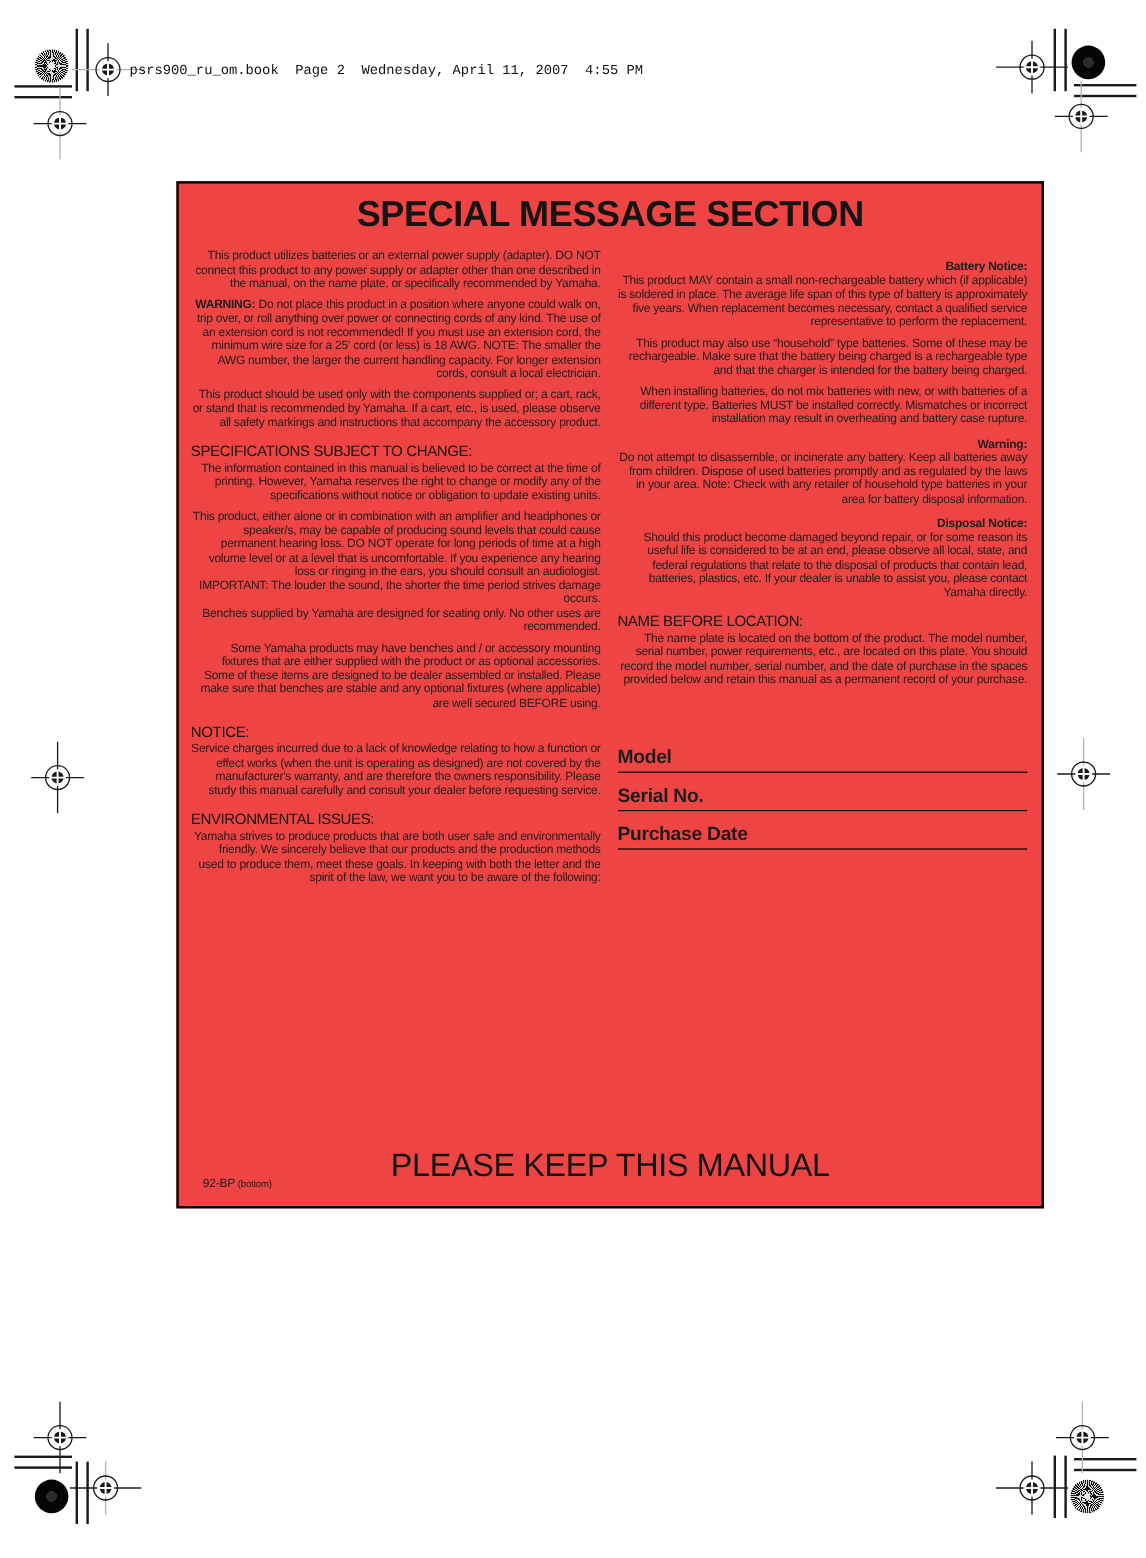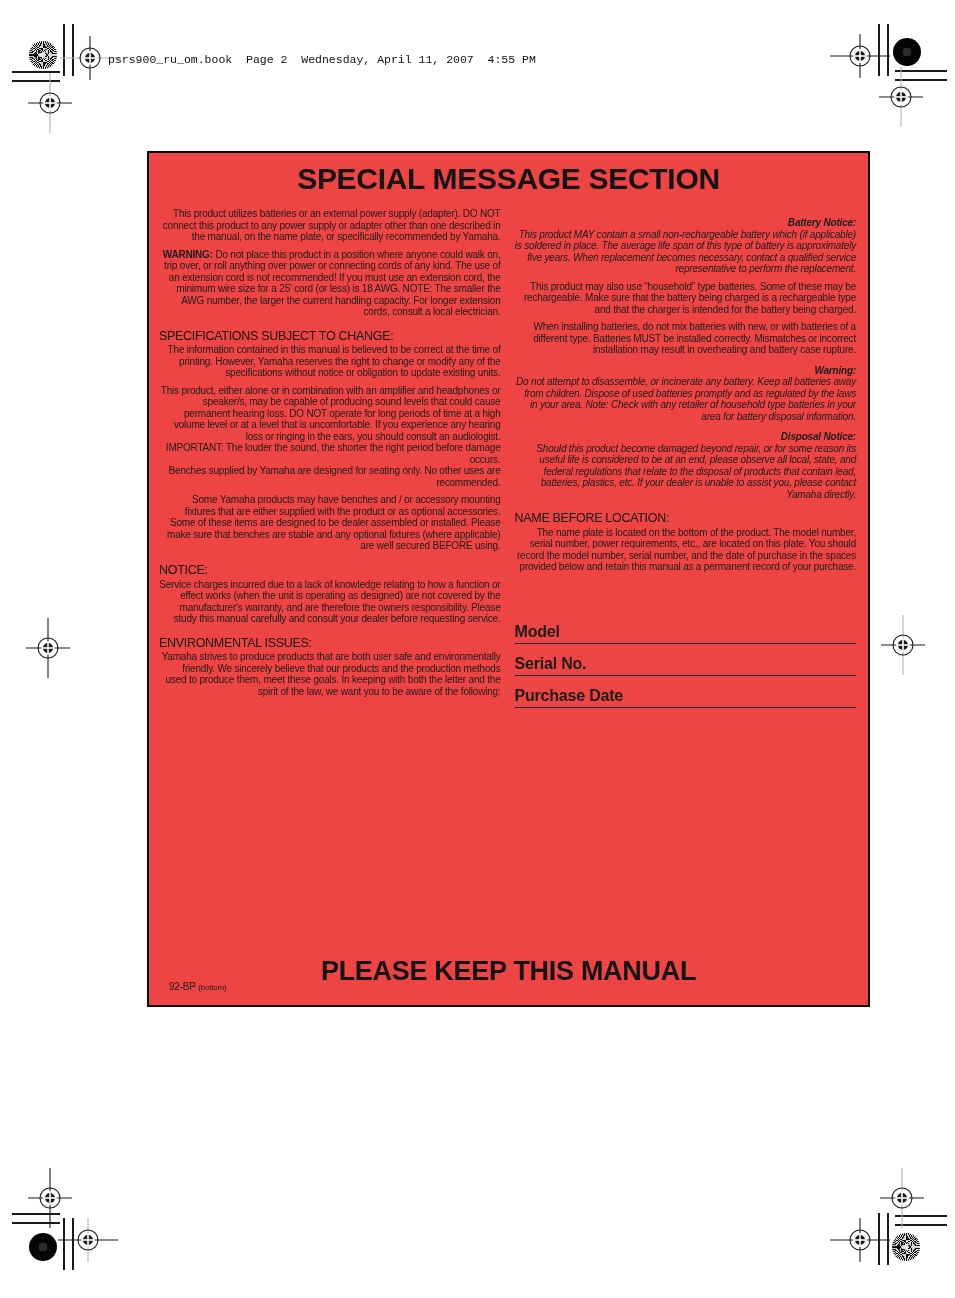--- a/index.html
+++ b/index.html
@@ -63,21 +63,21 @@
   .col{flex:1;min-width:0;}
 
   .body-para{
     margin:6px 0 0 0;
     font-size:10px;line-height:11.5px;
     letter-spacing:-0.2px;
     color:#1c1c1c;
     text-align:right;
   }
   .body-para.tight{margin-top:0;}
-  .body-para.has-sub{margin-top:9px;font-style:italic;}
+  .body-para.has-sub{margin-top:9px;}
   .body-para strong{font-weight:bold;}
   .sub-heading{display:block;font-weight:bold;}
   .sec-heading{
     margin:12px 0 1px 0;
     font-size:12.5px;font-weight:normal;
     letter-spacing:-0.3px;
     line-height:1.1;color:#141414;
   }
   .col > .sec-heading:first-child, .col > .body-para:first-child{margin-top:0;}
 
@@ -94,21 +94,21 @@
 
   
   .footer-note{
     position:absolute;left:20px;bottom:13px;
     font-size:10px;letter-spacing:-0.2px;color:#1c1c1c;
   }
   .footer-note .suffix{font-size:8px;}
   .keep-title{
     position:absolute;left:0;right:0;bottom:18px;
     text-align:center;
-    font-size:27px;font-weight:bold;letter-spacing:-0.3px;
+    font-size:27px;font-weight:normal;letter-spacing:-0.3px;
     color:#141414;
   }
 </style>
 </head>
 <body>
 
 <div class="page">
 
   <div class="halftone starburst mark" style="left:29px;top:41px;"></div>
   <div class="halftone solid mark" style="left:893px;top:38px;"></div>
@@ -220,24 +220,25 @@
 
   <div class="doc-header">psrs900_ru_om.book  Page 2  Wednesday, April 11, 2007  4:55 PM</div>
 
   <div class="content-box">
     <h1 class="page-title">SPECIAL MESSAGE SECTION</h1>
 
     <div class="columns">
       <div class="col" id="left-col">
           <p class="body-para tight">This product utilizes batteries or an external power supply (adapter). DO NOT connect this product to any power supply or adapter other than one described in the manual, on the name plate, or specifically recommended by Yamaha.</p>
           <p class="body-para"><strong>WARNING: </strong>Do not place this product in a position where anyone could walk on, trip over, or roll anything over power or connecting cords of any kind. The use of an extension cord is not recommended! If you must use an extension cord, the minimum wire size for a 25' cord (or less) is 18 AWG. NOTE: The smaller the AWG number, the larger the current handling capacity. For longer extension cords, consult a local electrician.</p>
+          <p class="body-para">This product should be used only with the components supplied or; a cart, rack, or stand that is recommended by Yamaha. If a cart, etc., is used, please observe all safety markings and instructions that accompany the accessory product.</p>
           <div class="sec-heading">SPECIFICATIONS SUBJECT TO CHANGE:</div>
           <p class="body-para tight">The information contained in this manual is believed to be correct at the time of printing. However, Yamaha reserves the right to change or modify any of the specifications without notice or obligation to update existing units.</p>
           <p class="body-para">This product, either alone or in combination with an amplifier and headphones or speaker/s, may be capable of producing sound levels that could cause permanent hearing loss. DO NOT operate for long periods of time at a high volume level or at a level that is uncomfortable. If you experience any hearing loss or ringing in the ears, you should consult an audiologist.</p>
-          <p class="body-para tight">IMPORTANT: The louder the sound, the shorter the right period before damage occurs.</p>
+          <p class="body-para tight">IMPORTANT: The louder the sound, the shorter the time period strives damage occurs.</p>
           <p class="body-para tight">Benches supplied by Yamaha are designed for seating only. No other uses are recommended.</p>
           <p class="body-para">Some Yamaha products may have benches and / or accessory mounting fixtures that are either supplied with the product or as optional accessories. Some of these items are designed to be dealer assembled or installed. Please make sure that benches are stable and any optional fixtures (where applicable) are well secured BEFORE using.</p>
           <div class="sec-heading">NOTICE:</div>
           <p class="body-para tight">Service charges incurred due to a lack of knowledge relating to how a function or effect works (when the unit is operating as designed) are not covered by the manufacturer's warranty, and are therefore the owners responsibility. Please study this manual carefully and consult your dealer before requesting service.</p>
           <div class="sec-heading">ENVIRONMENTAL ISSUES:</div>
           <p class="body-para tight">Yamaha strives to produce products that are both user safe and environmentally friendly. We sincerely believe that our products and the production methods used to produce them, meet these goals. In keeping with both the letter and the spirit of the law, we want you to be aware of the following:</p>
         </div>
       <div class="col">
         <div id="right-blocks">
             <p class="body-para tight has-sub"><span class="sub-heading">Battery Notice:</span>This product MAY contain a small non-rechargeable battery which (if applicable) is soldered in place. The average life span of this type of battery is approximately five years. When replacement becomes necessary, contact a qualified service representative to perform the replacement.</p>

